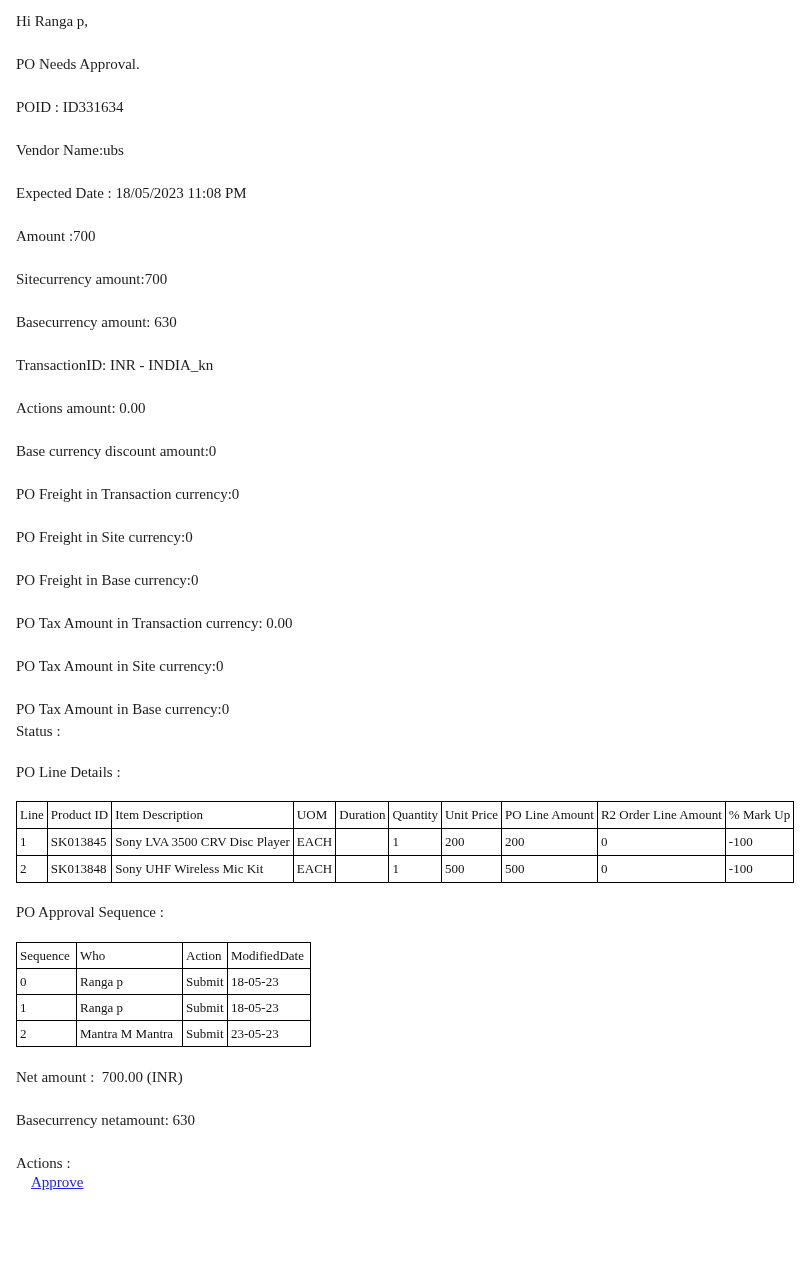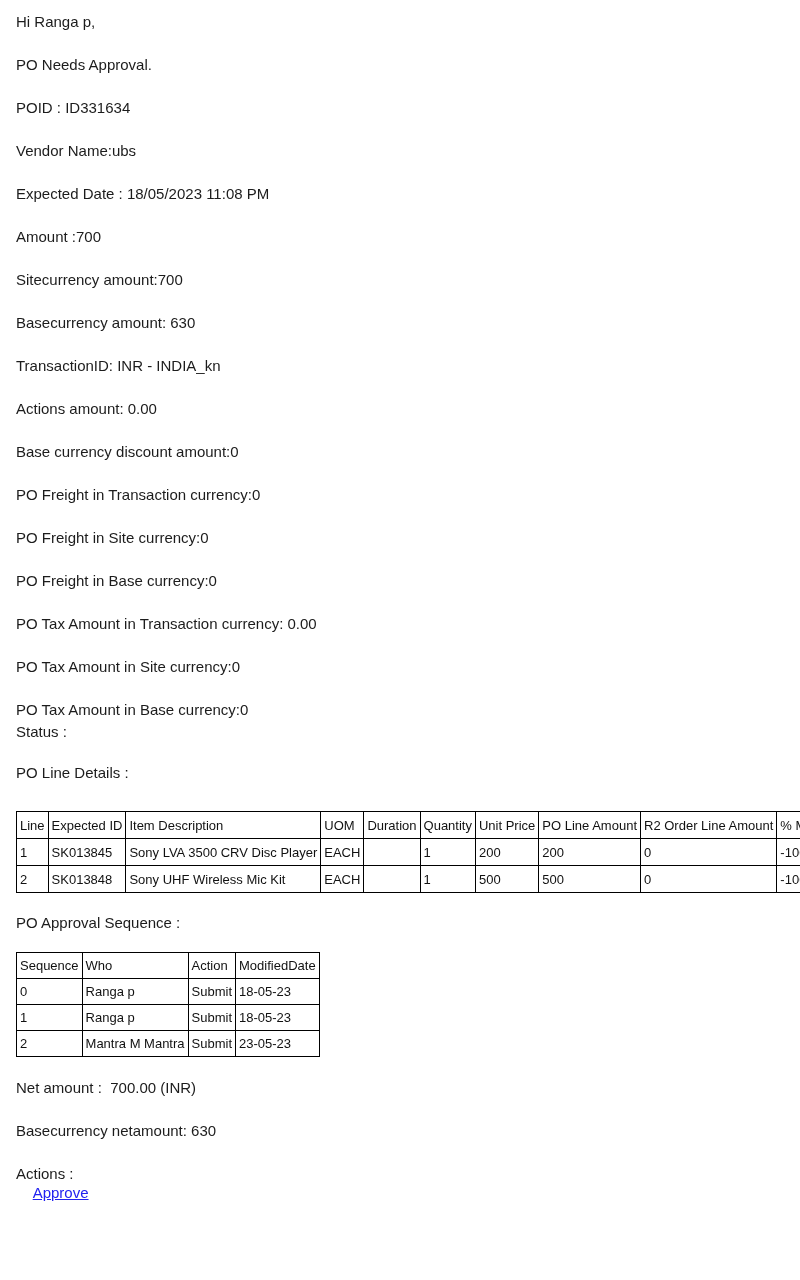--- a/index.html
+++ b/index.html
@@ -13,30 +13,31 @@
     box-sizing: border-box;
     font-family: "Liberation Sans", "DejaVu Sans", sans-serif;
     color: #1c1c1c;
     overflow: hidden;
   }
   .page {
     box-sizing: border-box;
     width: 800px;
     height: 1152px;
     padding: 12px 8px 28px 16px;
+    font-family: Liberation Serif, serif;
   }
   p {
     margin: 0 0 24px 0;
     font-size: 15px;
     line-height: 19px;
     white-space: pre-wrap;
   }
   p.pre-status   { margin-bottom: 3px; }
   p.status-line  { margin-bottom: 22px; }
-  p.po-line-details-label { margin-bottom: 29px; }
+  p.po-line-details-label { margin-bottom: 19px; }
   p.section-label-approval { margin-bottom: 20px; }
   p.actions-line { margin-bottom: 0; }
 
   table {
     border-collapse: collapse;
     table-layout: fixed;
     font-size: 13px;
     color: #111111;
   }
   td {
@@ -92,21 +93,21 @@
         <col style="width:56px">
       <col style="width:57px">
         <col style="width:58px">
         <col style="width:96px">
         <col style="width:132px">
         <col style="width:67px">
     </colgroup>
     <tbody>
       <tr>
         <td>Line</td>
-        <td>Expected ID</td>
+        <td>Product ID</td>
         <td>Item Description</td>
         <td>UOM</td>
         <td>Duration</td>
         <td>Quantity</td>
         <td>Unit Price</td>
         <td>PO Line Amount</td>
         <td>R2 Order Line Amount</td>
         <td>% Mark Up</td>
       </tr>
       <tr>

